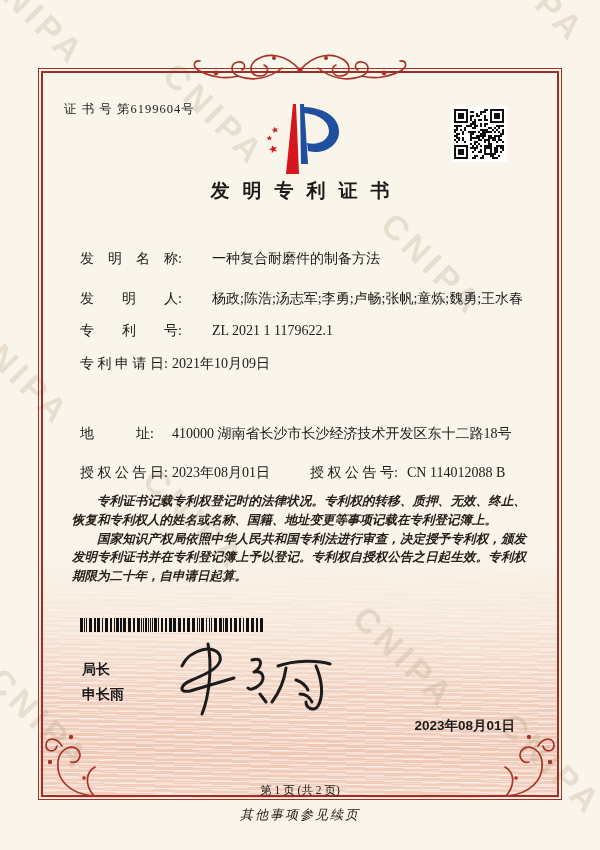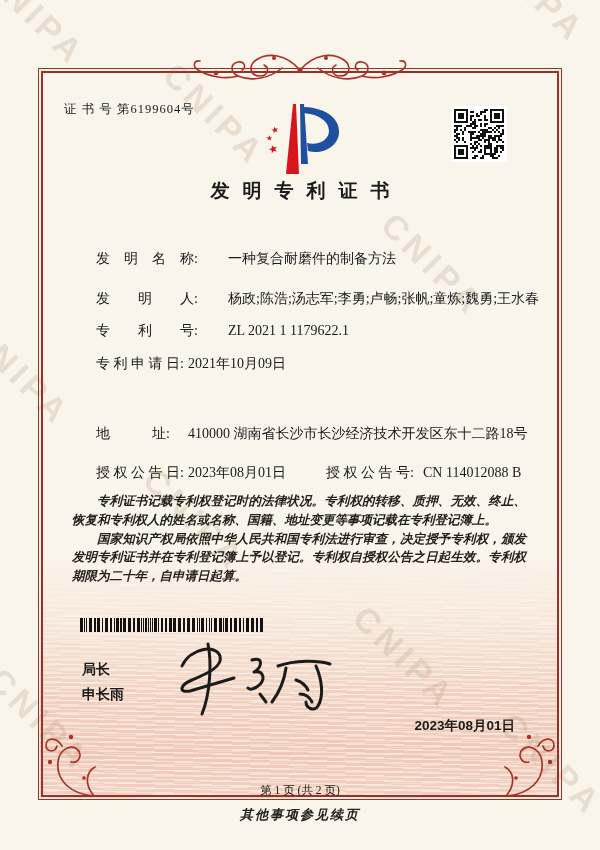--- a/index.html
+++ b/index.html
@@ -41,21 +41,21 @@
   .flourish.right{ right:40px; top:730px; transform:scaleX(-1); }
   
   .cert-no{ position:absolute; left:64px; top:101px; font-size:12.5px; letter-spacing:1px; z-index:4;text-align:center; }
   .logo{ position:absolute; left:248px; top:94px; z-index:4; }
   .qr-wrap{ position:absolute; left:451px; top:106px; width:56px; height:56px;
     background:#fff; z-index:4; display:flex; align-items:center; justify-content:center; }
   .title{
     position:absolute; left:0; right:0; top:178px; text-align:center; z-index:4;
     font-size:19px; font-weight:700; letter-spacing:13px; text-indent:13px;
   }
-  .frow{ position:absolute; left:96px; display:flex; align-items:flex-start; z-index:4;
+  .frow{ position:absolute; left:80px; display:flex; align-items:flex-start; z-index:4;
          font-size:14px; line-height:1.35; }
   .flabel{ display:inline-block; white-space:pre; flex:none; }
   .flabel.wide{ width:132px; }
   .flabel.narrow{ width:92px; }
   .fvalue{ display:inline-block; }
   .r1{ top:250px; } .r2{ top:290px; } .r3{ top:322px; } .r4{ top:355px; }
   .r5{ top:392px; } .r6{ top:425px; } .r7{ top:464px; }
   .r6 .fvalue{ max-width:352px; }
   .r7 .fvalue{ width:138px; }
   
@@ -68,21 +68,21 @@
   .signer-title{ position:absolute; left:82px; top:661px; z-index:4;
     font-family:"Liberation Sans","DejaVu Sans",sans-serif; font-weight:700; font-size:14px; }
   .signer-name{ position:absolute; left:82px; top:686px; z-index:4;
     font-family:Liberation Serif, serif; font-weight:700; font-size:14px;text-align:right; }
   .signature{ position:absolute; left:170px; top:636px; z-index:5; }
   .issue-date{ position:absolute; left:400px; top:717px; width:115px; text-align:right; z-index:4;
     font-family:"Liberation Sans","DejaVu Sans",sans-serif; font-size:13.5px; font-weight:600; }
   .page-num{ position:absolute; left:0; right:0; top:773px; text-align:center; z-index:4;
     font-size:11.5px;margin-top:10px; }
   .cont-note{ position:absolute; left:0; right:0; top:806px; text-align:center; z-index:4;
-    font-size:13px; font-style:italic; font-weight:700; letter-spacing:2px; color:#26201c; }
+    font-size:13px; font-style:italic; font-weight:400; letter-spacing:2px; color:#26201c; }
 </style>
 </head>
 <body>
 
 <div class="page">
 
   <div class="pink-zone">
     <div class="waves"></div>
   </div>
 

